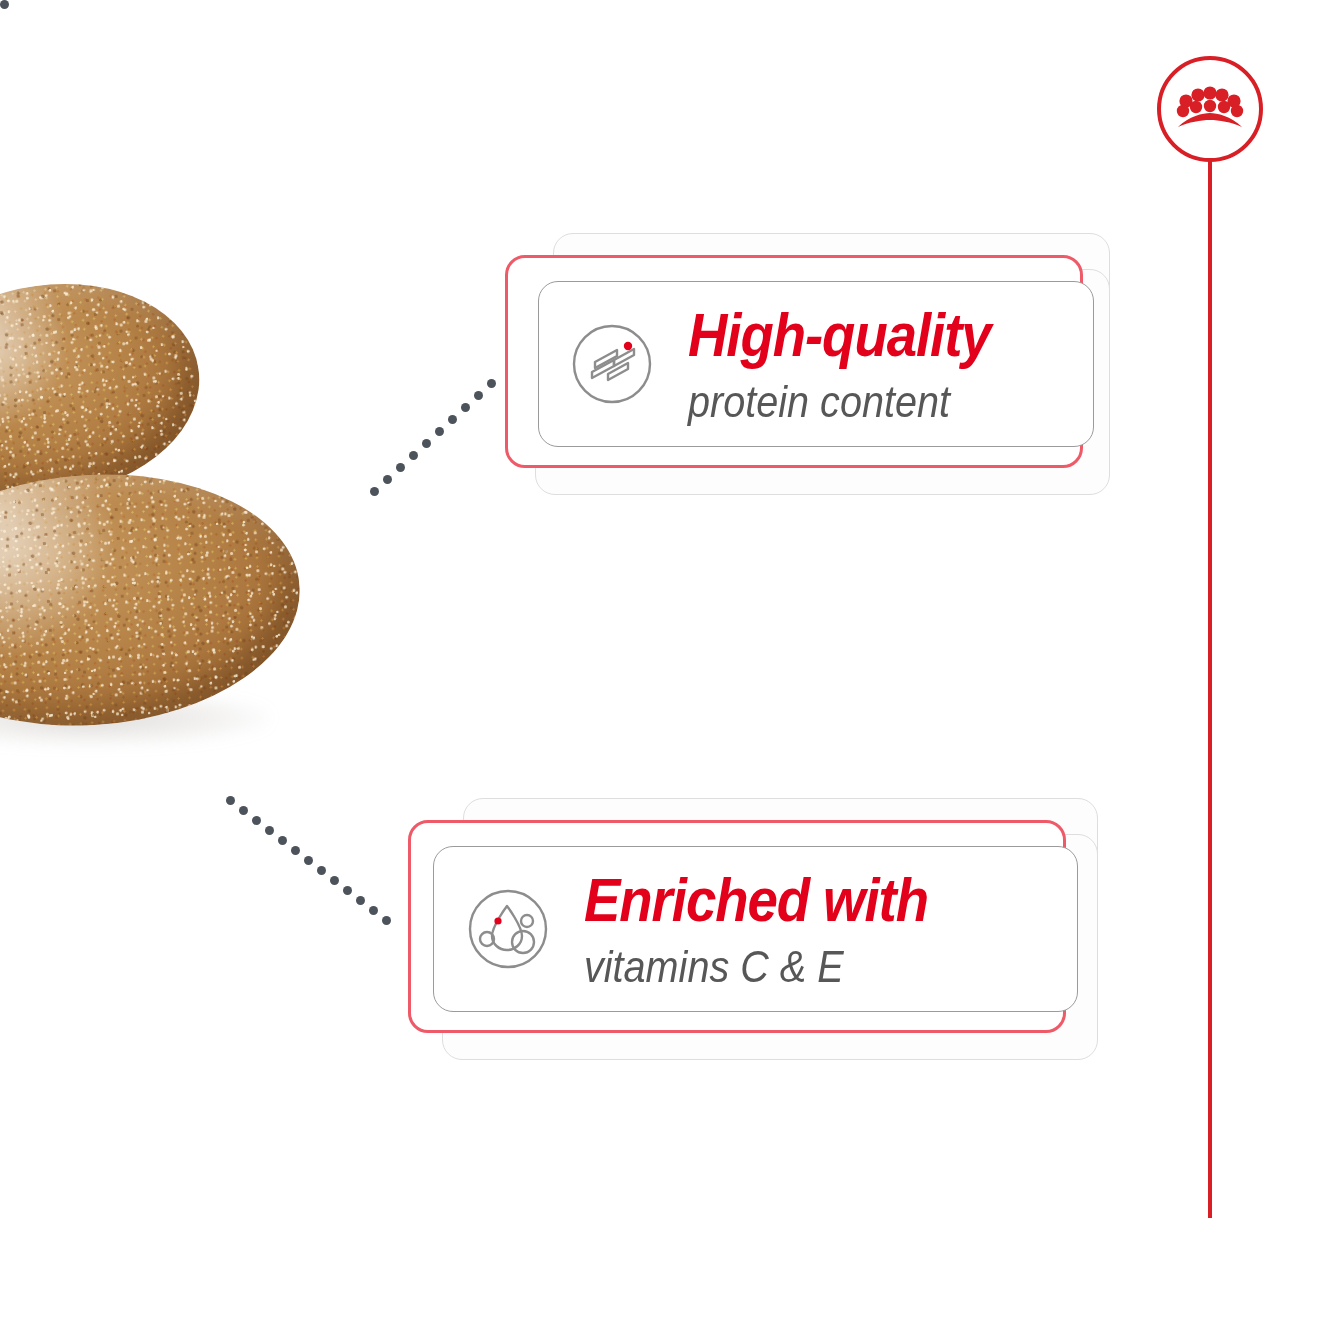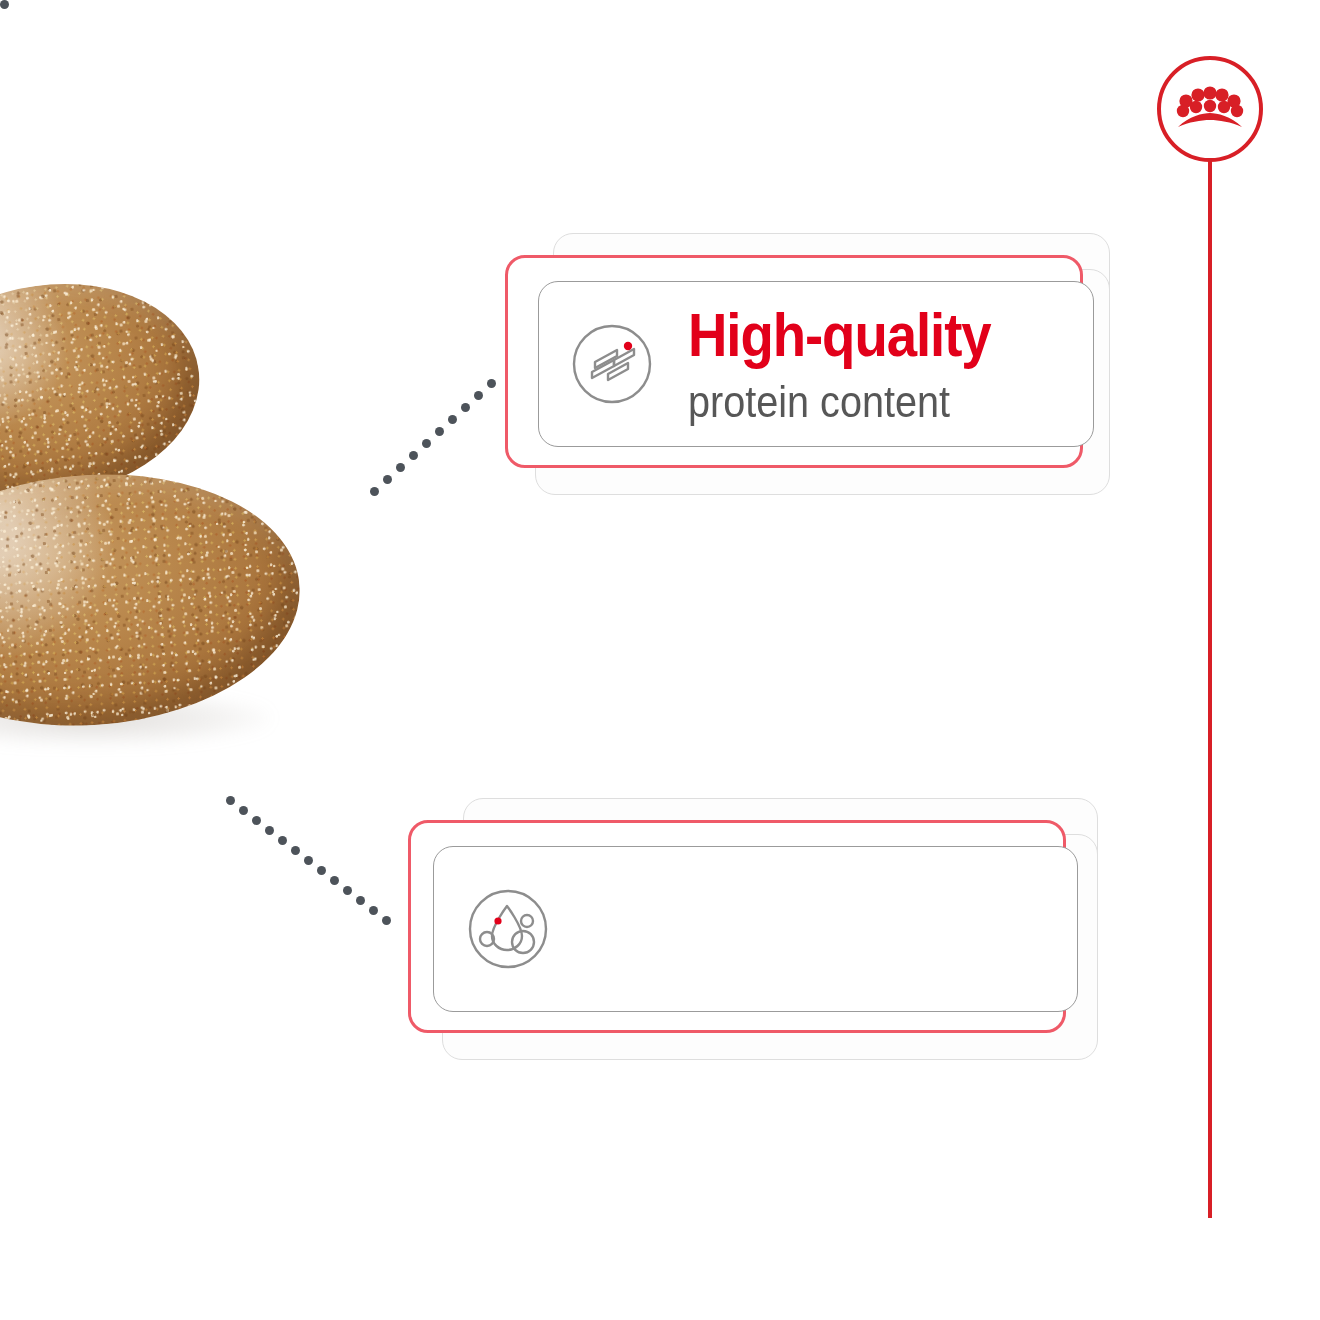--- a/index.html
+++ b/index.html
@@ -3,21 +3,21 @@
 <meta charset="utf-8">
 <style>
   html,body{margin:0;padding:0;}
   body{
     width:1320px;height:1320px;
     background:#ffffff;
     font-family:"Liberation Sans", sans-serif;
     overflow:hidden;
     position:relative;
   }
-  .stage{position:absolute;inset:0;width:1320px;height:1152px;}
+  .stage{position:absolute;inset:0;width:1320px;height:1152px;font-style:italic;}
 
   
   .kibble-photo{
     position:absolute;
     left:-120px; top:285px;
     width:560px; height:480px;
   }
   .kibble{
     position:absolute;
     border-radius:50%;
@@ -240,20 +240,24 @@
       <div class="icon-wrap">
         <svg width="100" height="100" viewBox="0 0 100 100" aria-hidden="true">
           <circle cx="50" cy="50" r="38" fill="none" stroke="#8d8d8d" stroke-width="2.4"></circle>
           <path d="M49 27 C49 27 34 47 34 57 C34 65 41 71 49 71 C57 71 64 65 64 57 C64 47 49 27 49 27 Z" fill="none" stroke="#8d8d8d" stroke-width="2.4" stroke-linejoin="round"></path>
           <circle cx="65" cy="63" r="11" fill="none" stroke="#8d8d8d" stroke-width="2.4"></circle>
           <circle cx="69" cy="42" r="6" fill="none" stroke="#8d8d8d" stroke-width="2.4"></circle>
           <circle cx="29" cy="60" r="7" fill="none" stroke="#8d8d8d" stroke-width="2.4"></circle>
           <circle cx="40" cy="42" r="3.6" fill="#e2001a"></circle>
         </svg>
       </div>
+      <div class="card-text">
+        <div class="card-title">Enriched with</div>
+        <div class="card-sub">vitamins C &amp; E</div>
+      </div>
     </div>
   </div>
 
   <div class="brand" style="left:1157px;top:56px;width:110px;height:1210px;">
     <div class="brand-line"></div>
     <div class="brand-circle">
       <svg width="74" height="54" viewBox="0 0 74 54" aria-hidden="true">
         <g fill="#d81f26">
 
           <circle cx="13" cy="19" r="6.6"></circle>

